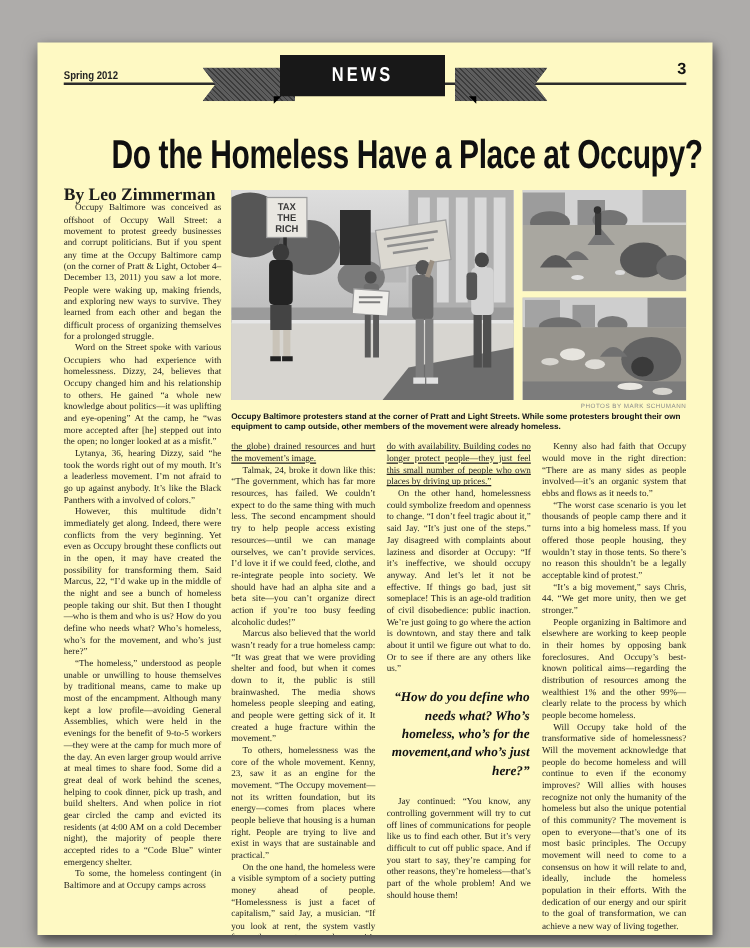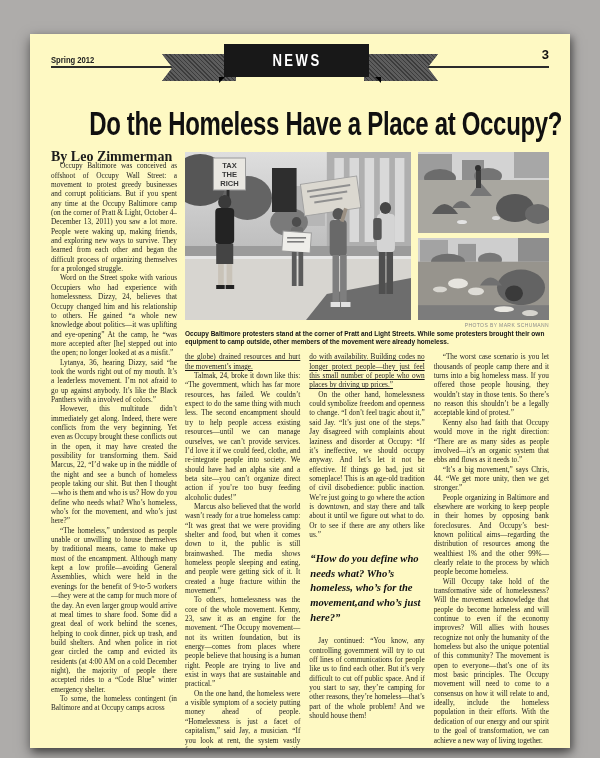--- a/index.html
+++ b/index.html
@@ -13,21 +13,21 @@
          font-weight:bold;font-size:9px;color:#222;transform:scaleX(.85);transform-origin:left;}
   .rule{position:absolute;left:21px;right:21px;top:32px;border-top:2px solid #2c2c2c;}
   .pageno{position:absolute;right:21px;top:13px;font-family:"Liberation Sans",sans-serif;
           font-weight:bold;font-size:13px;color:#111;}
   .ribbon{position:absolute;left:50%;top:7px;transform:translateX(-50%);width:276px;height:44px;}
   .wing{position:absolute;top:13px;width:74px;height:27px;
         background:repeating-linear-gradient(45deg,#3c3c3c 0 1px,#5d5d5d 1px 3px),
                    repeating-linear-gradient(-45deg,#3c3c3c 0 1px,#6a6a6a 1px 3px);}
   .wing.left{left:0;clip-path:polygon(0 0,100% 0,100% 100%,0 100%,14% 50%);}
   .wing.right{right:0;clip-path:polygon(0 0,100% 0,86% 50%,100% 100%,0 100%);}
-  .band{position:absolute;left:62px;top:3px;width:145px;height:33px;background:#181818;
+  .band{position:absolute;left:62px;top:3px;width:132px;height:33px;background:#181818;
         display:flex;align-items:center;justify-content:center;}
   .band span{color:#fff;font-family:"Liberation Sans",sans-serif;font-weight:bold;font-size:16px;
              letter-spacing:3px;transform:scaleX(.82);}
   .fold{position:absolute;width:0;height:0;border-style:solid;}
   .fold.l{left:57px;top:36px;border-width:6px 6px 0 0;border-color:#000 transparent transparent transparent;}
   .fold.r{right:57px;top:36px;border-width:0 6px 6px 0;border-color:transparent #000 transparent transparent;
           border-width:6px 0 0 6px;border-color:#000 transparent transparent transparent;}
   
   .title{text-align:left;margin-top:2px;height:40px;}
   .title span{display:inline-block;font-family:"Liberation Sans",sans-serif;font-weight:bold;
@@ -48,21 +48,21 @@
   .photo.top{height:81px;}
   .photo.bot{flex:1;}
   .photo svg{display:block;width:100%;height:100%;}
   .credit{text-align:right;font-family:"Liberation Sans",sans-serif;font-size:5px;color:#8a8a8a;
           letter-spacing:.4px;margin:2px 0 2px 0;}
   .caption{font-family:"Liberation Sans",sans-serif;font-weight:bold;font-size:6.5px;
            line-height:8.2px;color:#141414;margin-bottom:6px;}
   .cols3{display:flex;gap:9px;flex:1;}
   .cols3 .col{flex:1;min-width:0;}
   .pullquote{font-weight:bold;font-style:italic;font-size:10.6px;line-height:14.6px;
-             text-align:left;margin:13px 1px 11px 1px;color:#111;}
+             text-align:right;margin:13px 1px 11px 1px;color:#111;}
 </style>
 </head>
 <body>
 
 <div class="page">
 
   <div class="masthead">
     <div class="issue">Spring 2012</div>
     <div class="rule"></div>
     <div class="pageno">3</div>
@@ -227,22 +227,22 @@
               <p>do with availability. Building codes no longer protect people—they just feel this small number of people who own places by driving up prices.”</p>
               <p>On the other hand, homelessness could symbolize freedom and openness to change. “I don’t feel tragic about it,” said Jay. “It’s just one of the steps.” Jay disagreed with complaints about laziness and disorder at Occupy: “If it’s ineffective, we should occupy anyway. And let’s let it not be effective. If things go bad, just sit someplace! This is an age-old tradition of civil disobedience: public inaction. We’re just going to go where the action is downtown, and stay there and talk about it until we figure out what to do. Or to see if there are any others like us.”</p>
             </div>
           <div class="pullquote">“How do you define who needs what? Who’s homeless, who’s for the movement,and who’s just here?”</div>
           <div class="seg">
               <p>Jay continued: “You know, any controlling government will try to cut off lines of communications for people like us to find each other. But it’s very difficult to cut off public space. And if you start to say, they’re camping for other reasons, they’re homeless—that’s part of the whole problem! And we should house them!</p>
             </div>
         </div>
         <div class="col">
           <div class="seg">
+              <p>Kenny also had faith that Occupy would move in the right direction: “There are as many sides as people involved—it’s an organic system that ebbs and flows as it needs to.”</p>
               <p>“The worst case scenario is you let thousands of people camp there and it turns into a big homeless mass. If you offered those people housing, they wouldn’t stay in those tents. So there’s no reason this shouldn’t be a legally acceptable kind of protest.”</p>
-              <p>Kenny also had faith that Occupy would move in the right direction: “There are as many sides as people involved—it’s an organic system that ebbs and flows as it needs to.”</p>
               <p>“It’s a big movement,” says Chris, 44. “We get more unity, then we get stronger.”</p>
               <p>People organizing in Baltimore and elsewhere are working to keep people in their homes by opposing bank foreclosures. And Occupy’s best-known political aims—regarding the distribution of resources among the wealthiest 1% and the other 99%—clearly relate to the process by which people become homeless.</p>
               <p>Will Occupy take hold of the transformative side of homelessness? Will the movement acknowledge that people do become homeless and will continue to even if the economy improves? Will allies with houses recognize not only the humanity of the homeless but also the unique potential of this community? The movement is open to everyone—that’s one of its most basic principles. The Occupy movement will need to come to a consensus on how it will relate to and, ideally, include the homeless population in their efforts. With the dedication of our energy and our spirit to the goal of transformation, we can achieve a new way of living together.</p>
             </div>
         </div>
       </div>
 
     </div>
   </div>
 </div>

